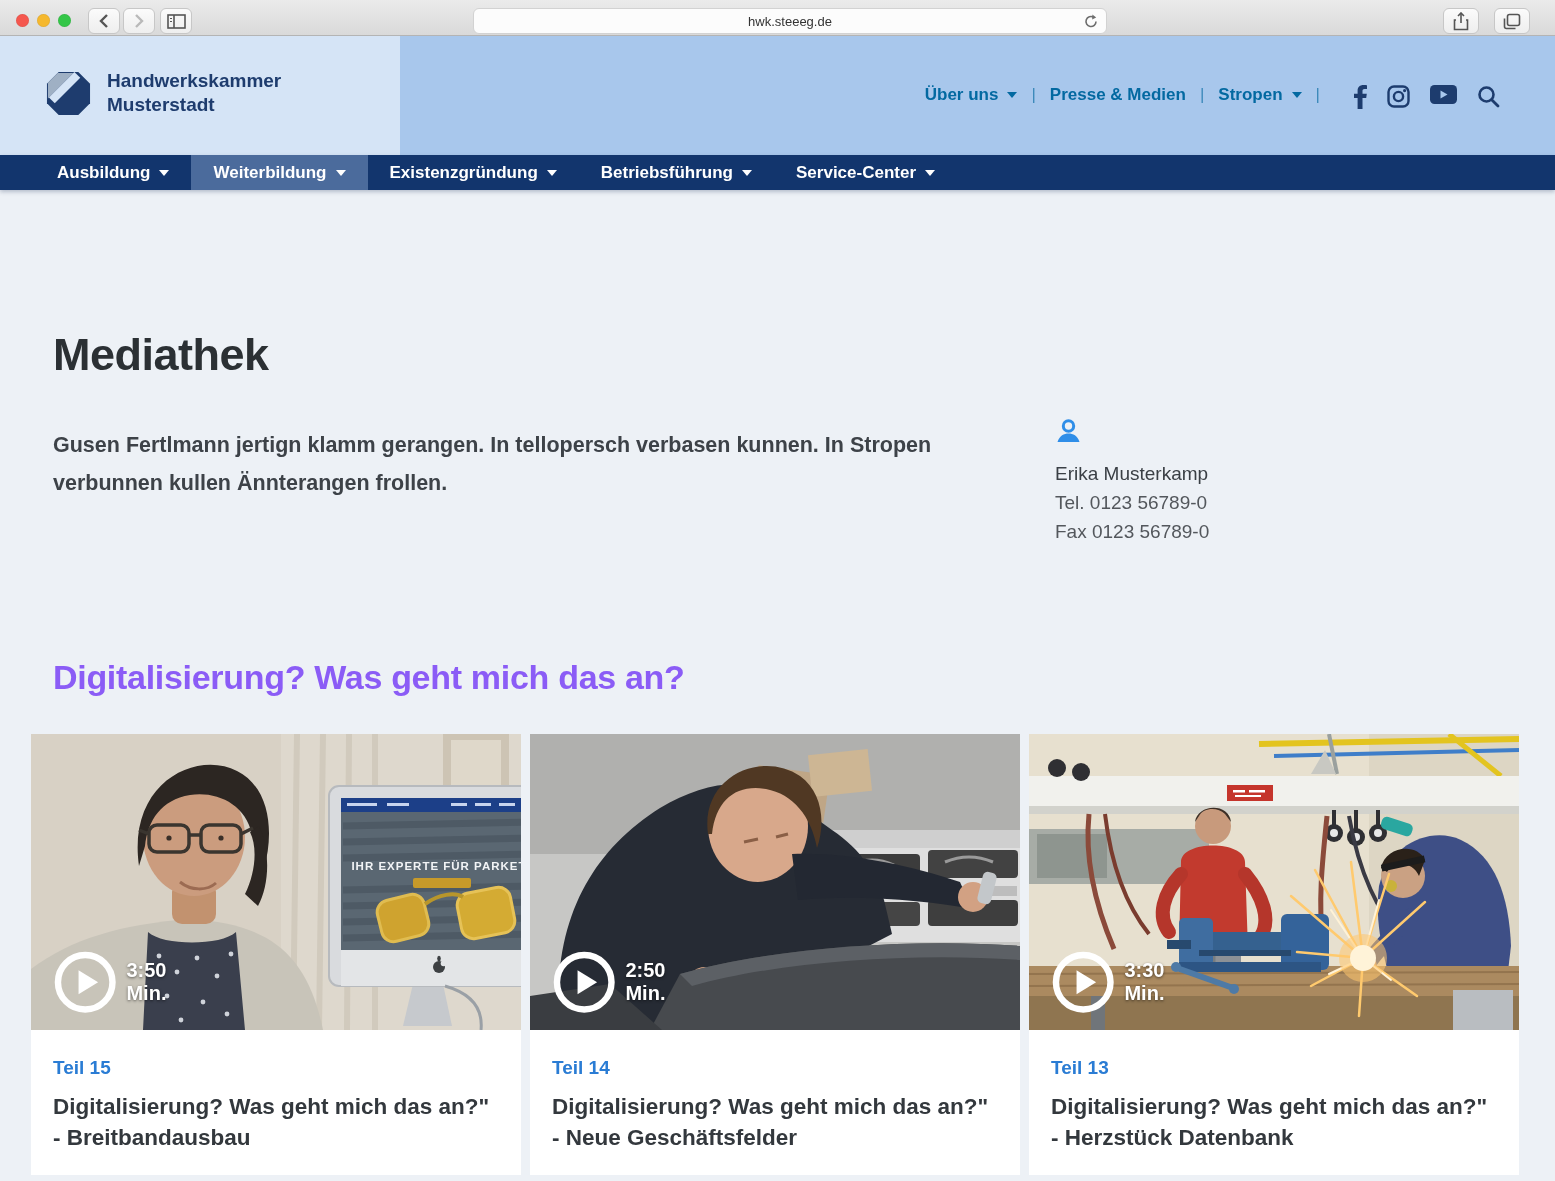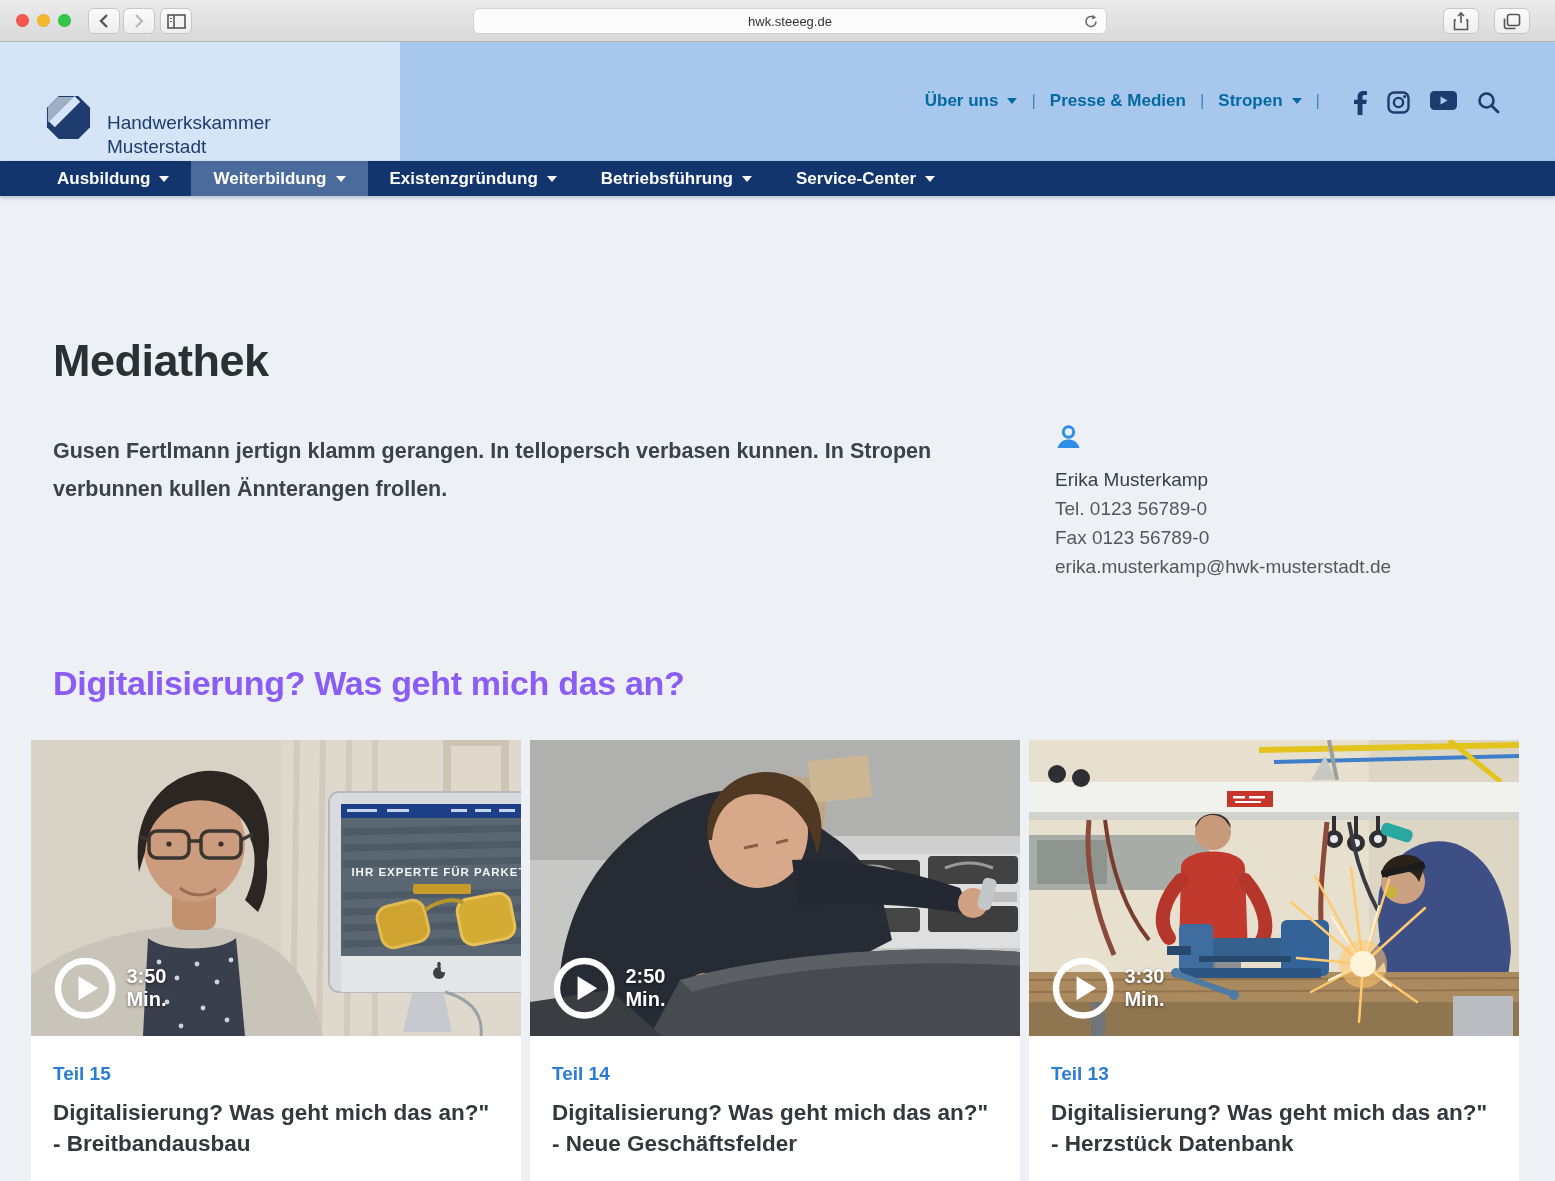--- a/index.html
+++ b/index.html
@@ -1,40 +1,40 @@
 <!DOCTYPE html>
 <html><head>
 <meta charset="utf-8">
 <style>
   * { margin:0; padding:0; box-sizing:border-box; }
   html,body { width:1555px; height:1181px; overflow:hidden; background:#edf1f6;
               font-family:"Liberation Sans", sans-serif; cursor:default; }
 
   
-  .chrome { position:relative; height:42px; background:linear-gradient(#ebebeb,#d9d9d9);
+  .chrome { position:relative; height:36px; background:linear-gradient(#ebebeb,#d9d9d9);
             border-bottom:1px solid #b4b4b4; }
   .traffic { position:absolute; left:16px; top:14px; display:flex; gap:8px; }
   .tl { width:13px; height:13px; border-radius:50%; display:inline-block;
         box-shadow:inset 0 0 1px rgba(0,0,0,.25); }
   .tl.red{background:#f5574e;} .tl.yellow{background:#f5b82e;} .tl.green{background:#34c648;}
   .chrome-btn { position:absolute; top:8px; height:26px; width:32px; border:1px solid #c7c7c7;
                 border-radius:6px; background:linear-gradient(#fbfbfb,#eeeeee);
                 display:flex; align-items:center; justify-content:center; }
   .urlbar { position:absolute; left:473px; top:8px; width:634px; height:26px; background:#fcfcfc;
             border:1px solid #d2d2d2; border-radius:6px; display:flex; align-items:center;
             justify-content:center; font-size:13px; color:#333; }
   .urlbar .reload { position:absolute; right:7px; top:4px; }
 
   
   .site { position:relative; height:1139px; background:#edf1f6; overflow:hidden; }
   .hdr { position:relative; height:119px; display:flex; }
   .hdr-left { width:400px; background:#d5e4f6; }
   .hdr-right { flex:1; background:#a8c7ec; }
   .brand { position:absolute; left:45px; top:33px; display:flex; align-items:center; gap:15px; }
-  .brand-text { font-size:19px; line-height:24px; font-weight:400; color:#1e3c6e;margin-top:36px; }
+  .brand-text { font-size:19px; line-height:24px; font-weight:700; color:#1e3c6e; }
   .topnav { position:absolute; top:49px; right:55px; height:36px; display:flex;
             align-items:flex-start; color:#0369a1; font-size:17px; font-weight:600; }
   .topnav .tlink { display:flex; align-items:center; }
   .topnav .sep { font-weight:300; opacity:.65; margin:0 14px; }
   .topnav .icn { margin-left:20px; display:flex; align-items:center; }
   .topnav .icn:first-of-type { margin-left:2px; }
   .caret { width:0; height:0; border-left:5px solid transparent; border-right:5px solid transparent;
            border-top:6px solid currentColor; display:inline-block; margin-left:9px; }
 
   
@@ -206,21 +206,20 @@
   <p class="intro">Gusen Fertlmann jertign klamm gerangen. In tellopersch verbasen kunnen. In Stropen verbunnen kullen Ännterangen frollen.</p>
 
   <div class="contact">
     <svg width="27" height="27" viewBox="0 0 27 27">
       <circle cx="13.5" cy="8" r="5.2" fill="none" stroke="#2f8ee8" stroke-width="3"></circle>
       <path d="M2.5,24 C4.5,17.5 9,15.5 13.5,15.5 C18,15.5 22.5,17.5 24.5,24 Z" fill="#2f8ee8"></path>
     </svg>
     <div class="cname">Erika Musterkamp</div>
     <div>Tel. 0123 56789-0</div>
     <div>Fax 0123 56789-0</div>
-    <div>erika.musterkamp@hwk-musterstadt.de</div>
   </div>
 
   <h2 class="section-title">Digitalisierung? Was geht mich das an?</h2>
 
   <div class="cards">
 
     <div class="card">
       <div class="thumb">
         <svg viewBox="0 0 490 296" preserveAspectRatio="none">
           <rect width="490" height="296" fill="#d8d1c5"></rect>

